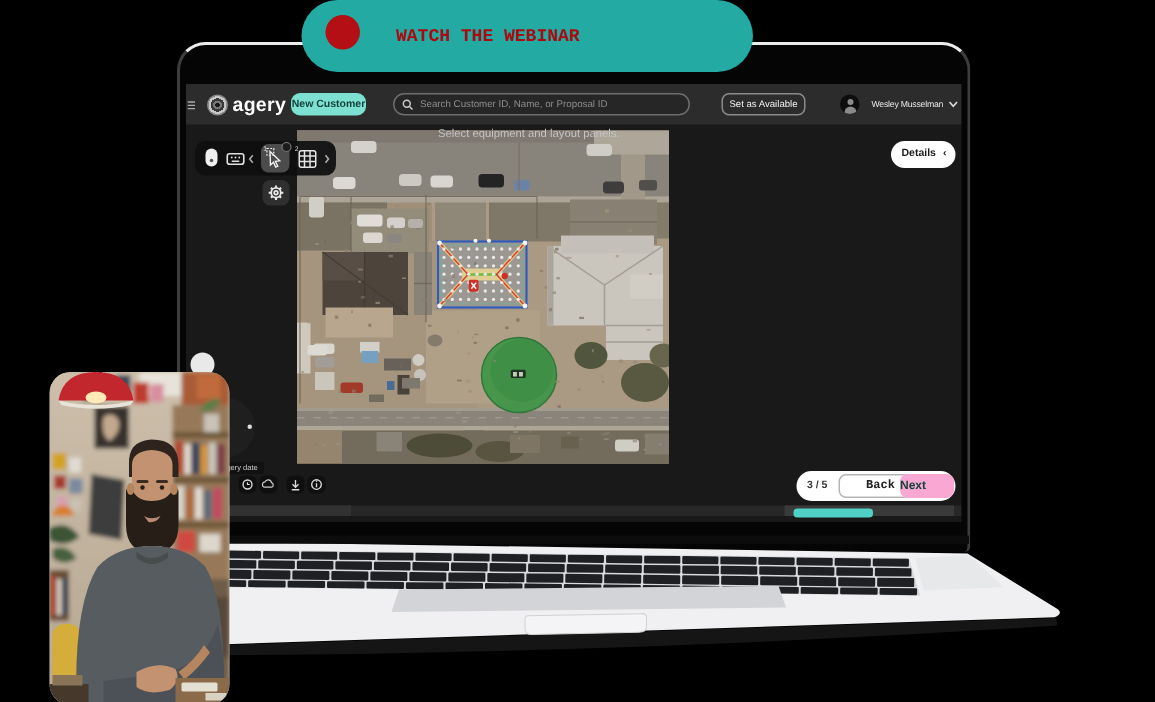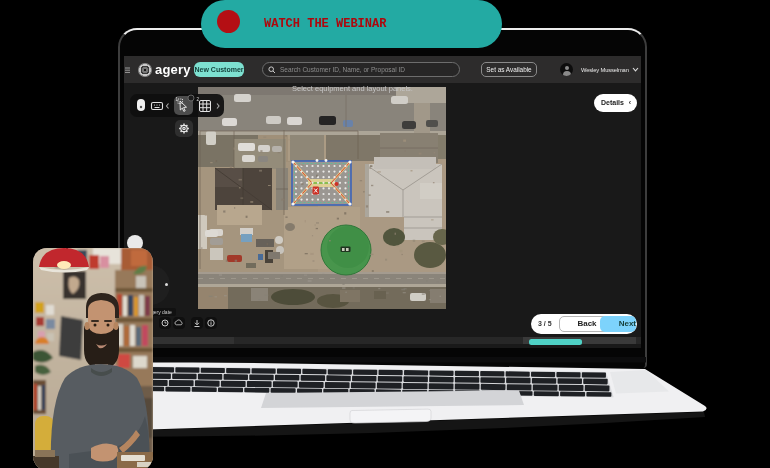--- a/index.html
+++ b/index.html
@@ -497,23 +497,23 @@
     <rect x="46" y="0" width="12" height="12" rx="4" fill="#0f0f0f"></rect>
     <circle cx="52" cy="6" r="3.2" fill="none" stroke="#ddd" stroke-width="0.9"></circle>
       <line x1="52" y1="5.2" x2="52" y2="7.8" stroke="#ddd" stroke-width="0.9"></line>
       <circle cx="52" cy="3.9" r="0.5" fill="#ddd"></circle>
   </svg>
 
   <div class="abs" style="left:407px;top:258px;width:106px;height:20px;background:#fff;border-radius:10px;z-index:4;"></div>
 
   <div class="abs" style="left:414px;top:264px;color:#333;font-size:7px;font-weight:bold;z-index:5;">3 / 5</div>
 
-  <div class="abs" style="left:435px;top:260px;width:56px;height:16px;background:#fff;border:1px solid #b5b5b5;border-radius:5px;box-sizing:border-box;color:#222;font-size:8px;font-weight:bold;text-align:center;line-height:14px;z-index:5;">Back</div>
-
-  <div class="abs" style="left:476px;top:260px;width:36px;height:16px;background:#7dd3fc;border-radius:5px;color:#173f39;font-size:8px;font-weight:bold;text-align:right;line-height:16px;z-index:5;">Next</div>
+  <div class="abs" style="left:435px;top:260px;width:56px;height:16px;background:#fff;border:1px solid #b5b5b5;border-radius:5px;box-sizing:border-box;color:#222;font-size:8px;font-weight:bold;text-align:center;line-height:14px;z-index:5;font-family:Liberation Mono, monospace;">Back</div>
+
+  <div class="abs" style="left:476px;top:260px;width:36px;height:16px;background:#f9a8d4;border-radius:5px;color:#173f39;font-size:8px;font-weight:bold;text-align:left;line-height:16px;z-index:5;">Next</div>
 
   <div class="abs" style="left:12px;top:281px;width:505px;height:7px;background:#272727;z-index:1;"></div>
 
   <div class="abs" style="left:12px;top:281px;width:98px;height:7px;background:#323232;z-index:1;"></div>
     <div class="abs" style="left:399px;top:281px;width:113px;height:7px;background:#3a3a3a;z-index:1;"></div>
 
   <div class="abs" style="left:405px;top:283px;width:53px;height:5.5px;background:#4fd1c5;border-radius:2.5px;z-index:2;"></div>
 </div>
 
 <div class="abs" style="left:0;top:355px;width:770px;height:113px;z-index:8;" id="basebox">

